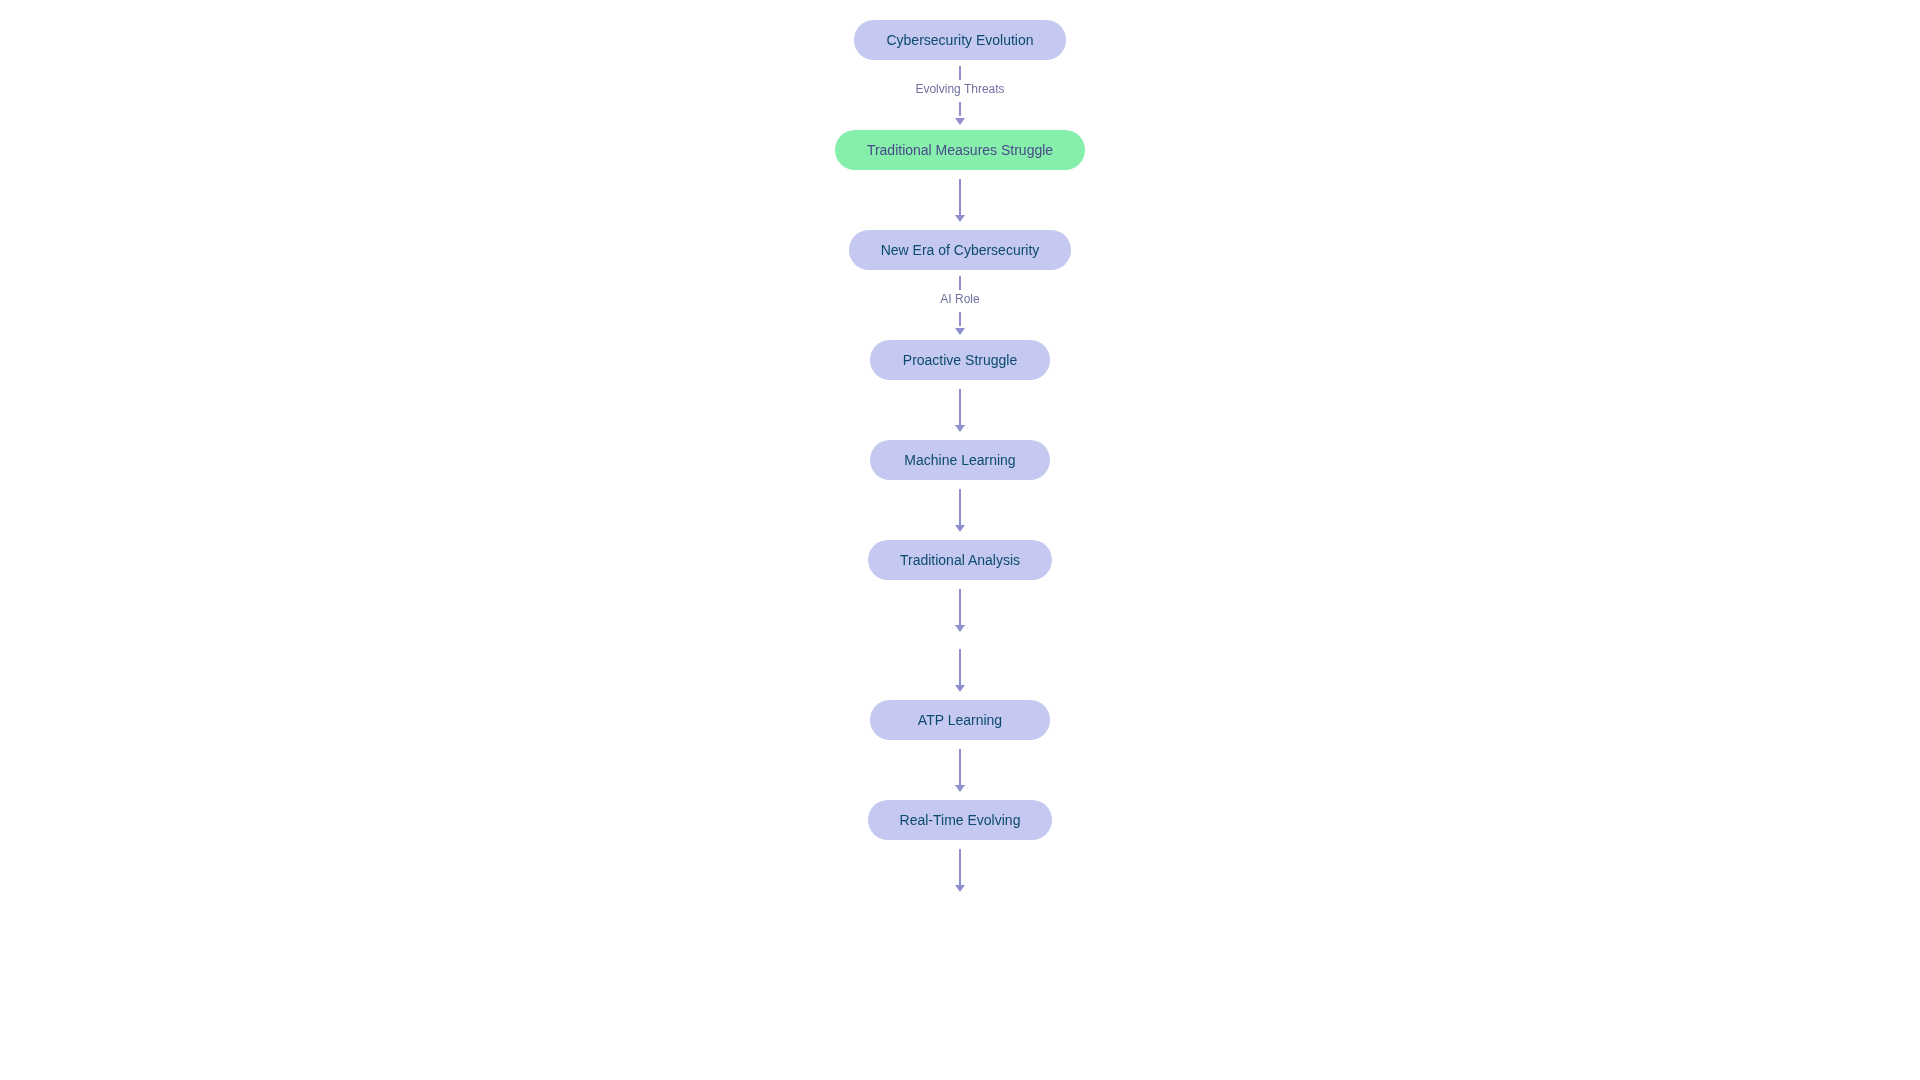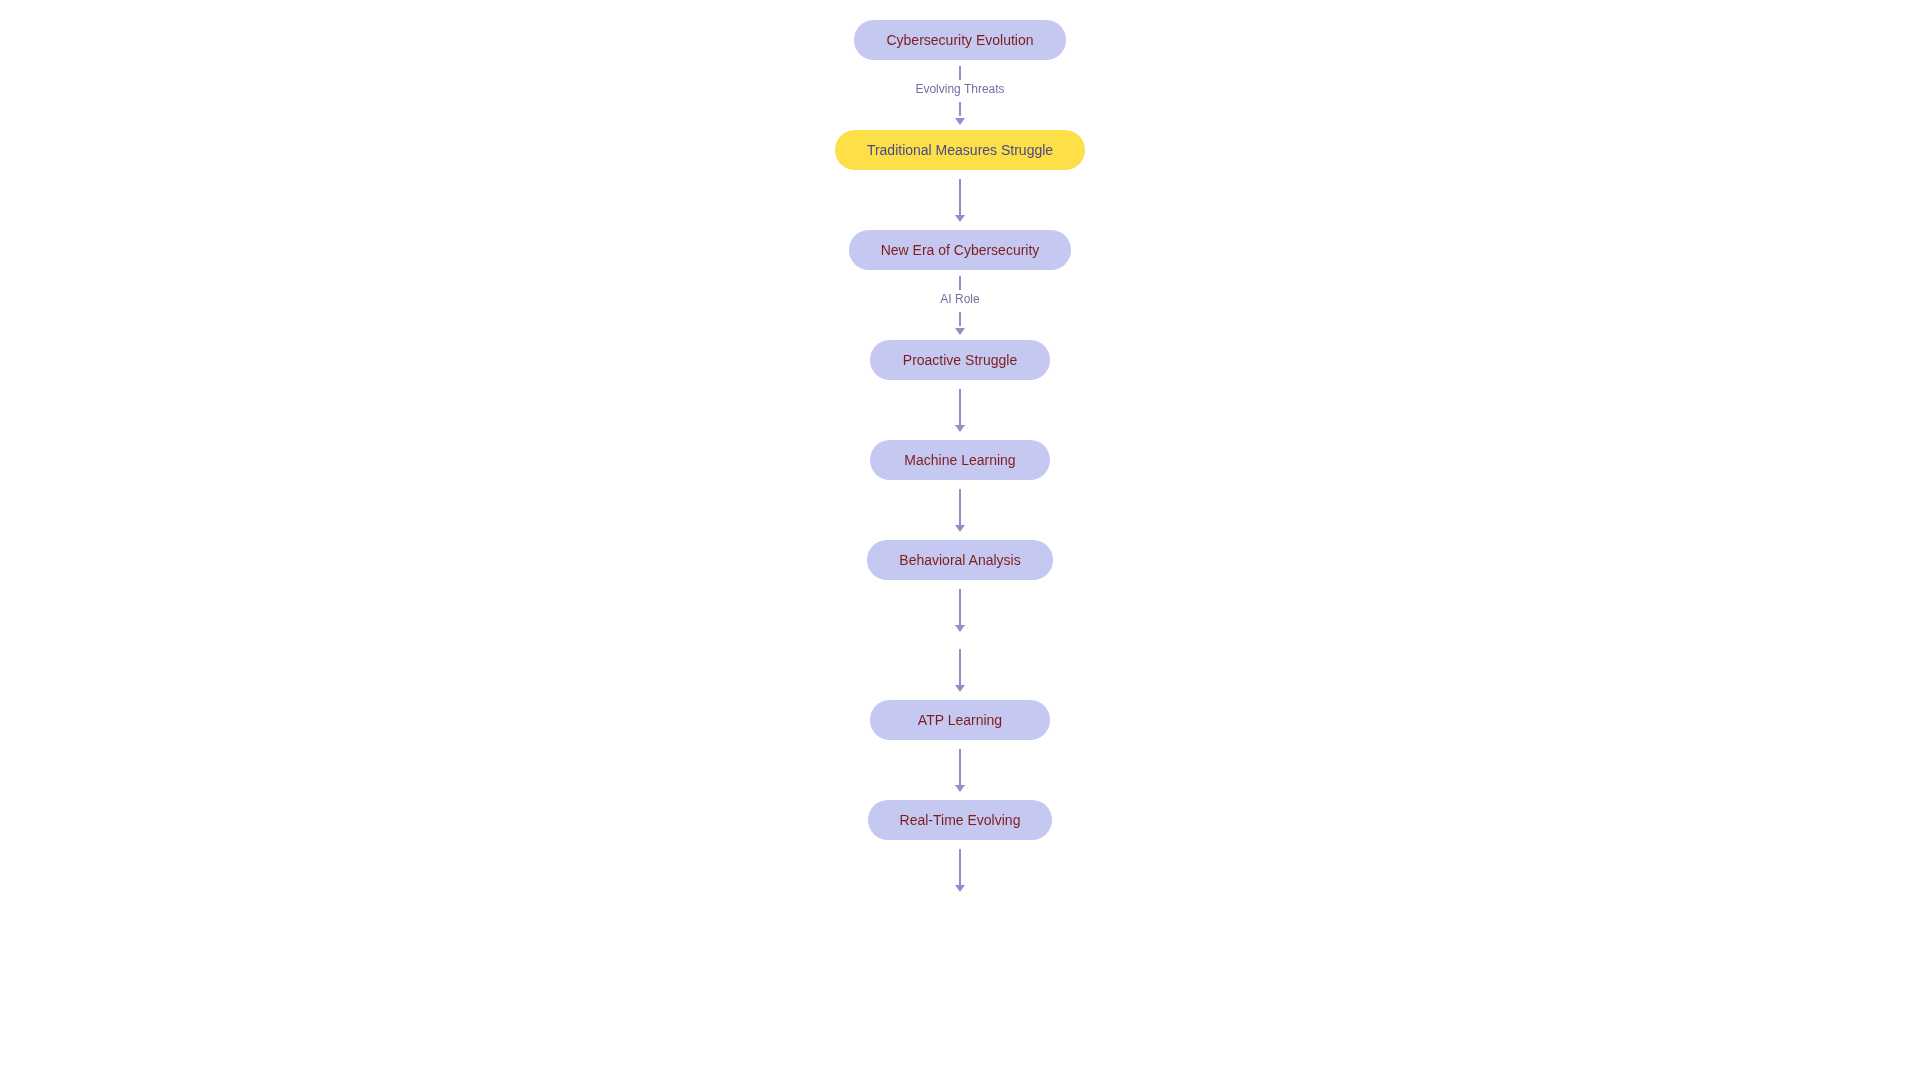--- a/index.html
+++ b/index.html
@@ -25,29 +25,29 @@
       align-items: center;
       padding: 20px 0;
       width: 400px;
     }
 
     .node {
       background: #c5c8f0;
       border-radius: 50px;
       padding: 12px 32px;
       font-size: 14px;
-      color: #7f1d1d;
+      color: #0c4a6e;
       font-weight: 400;
       text-align: center;
       min-width: 180px;
       white-space: nowrap;
     }
 
     .node-wide {
-      background: #fde047;
+      background: #86efac;
       border-radius: 50px;
       padding: 12px 32px;
       font-size: 14px;
       color: #4a4a8a;
       font-weight: 400;
       text-align: center;
       min-width: 220px;
       white-space: nowrap;
     }
 
@@ -136,21 +136,21 @@
   <div class="node">
     <span>Machine Learning</span>
   </div>
 
   <div class="arrow-block">
     <div class="line-segment" style="height: 36px;"></div>
     <div class="arrow-tip"></div>
   </div>
 
   <div class="node">
-    <span>Behavioral Analysis</span>
+    <span>Traditional Analysis</span>
   </div>
 
   <div class="arrow-block">
     <div class="line-segment" style="height: 36px;"></div>
     <div class="arrow-tip"></div>
   </div>
 
 
   <div class="arrow-block">
     <div class="line-segment" style="height: 36px;"></div>

